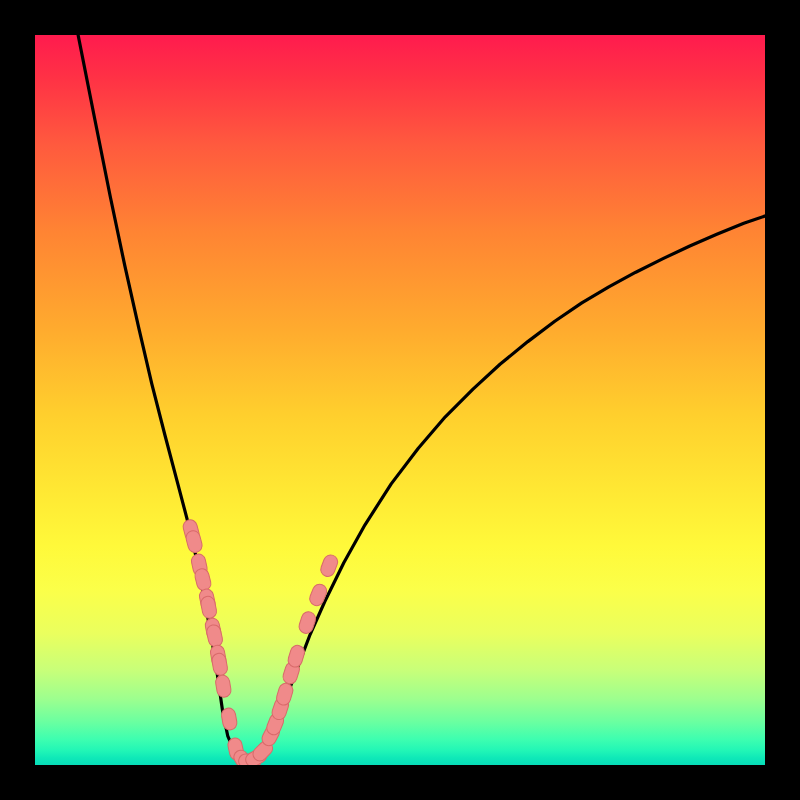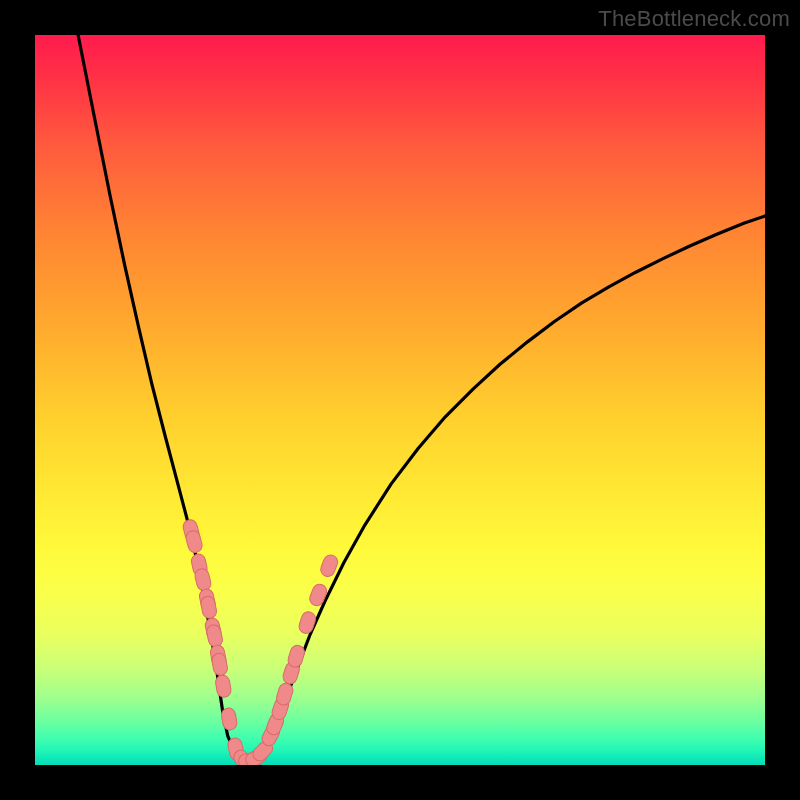--- a/index.html
+++ b/index.html
@@ -65,21 +65,20 @@
     font-size: 22px;
     font-weight: 500;
     letter-spacing: 0.2px;
     user-select: none;
   }
 </style>
 </head>
 <body>
 
 <div class="frame">
-  <div class="watermark">TheBottleneck.com</div>
   <div class="plot">
     <div class="gradient-bg"></div>
     <svg viewBox="0 0 730 730" preserveAspectRatio="none">
       <path id="curve-path" fill="none" stroke="#000000" stroke-width="3.2" stroke-linecap="round" stroke-linejoin="round" d="M43.1 0.0 L59.9 84.7 L75.2 161.3 L89.8 230.7 L103.7 292.7 L116.8 348.9 L129.9 400.0 L142.3 446.8 L154.0 491.3 L162.8 529.3 L169.4 563.6 L175.2 595.7 L180.3 624.9 L184.0 651.2 L187.6 676.0 L192.7 700.8 L200.0 717.6 L208.8 726.4 L217.5 726.4 L226.3 719.8 L235.1 705.2 L243.8 684.7 L252.6 659.2 L262.1 633.6 L275.2 599.3 L289.8 566.5 L308.8 527.8 L330.0 489.8 L356.2 448.9 L383.3 413.2 L410.3 381.8 L438.0 354.1 L465.0 329.2 L492.8 306.6 L519.8 286.2 L546.8 267.9 L573.8 251.8 L600.8 237.2 L628.5 223.4 L654.8 211.0 L681.8 199.3 L708.8 188.3 L730.0 181.0"></path>
       <g id="beads-group">
           <rect x="149.2" y="484.7" width="14" height="22" rx="7" ry="7" fill="#f08a8a" stroke="#d86a6a" stroke-width="1" transform="rotate(165.1 156.2 495.7)"></rect>
           <rect x="152.1" y="495.6" width="14" height="22" rx="7" ry="7" fill="#f08a8a" stroke="#d86a6a" stroke-width="1" transform="rotate(165.1 159.1 506.6)"></rect>
           <rect x="157.3" y="519.0" width="14" height="22" rx="7" ry="7" fill="#f08a8a" stroke="#d86a6a" stroke-width="1" transform="rotate(167.7 164.3 530.0)"></rect>
           <rect x="160.9" y="533.6" width="14" height="22" rx="7" ry="7" fill="#f08a8a" stroke="#d86a6a" stroke-width="1" transform="rotate(166.0 167.9 544.6)"></rect>
           <rect x="165.3" y="554.0" width="14" height="22" rx="7" ry="7" fill="#f08a8a" stroke="#d86a6a" stroke-width="1" transform="rotate(167.9 172.3 565.0)"></rect>

